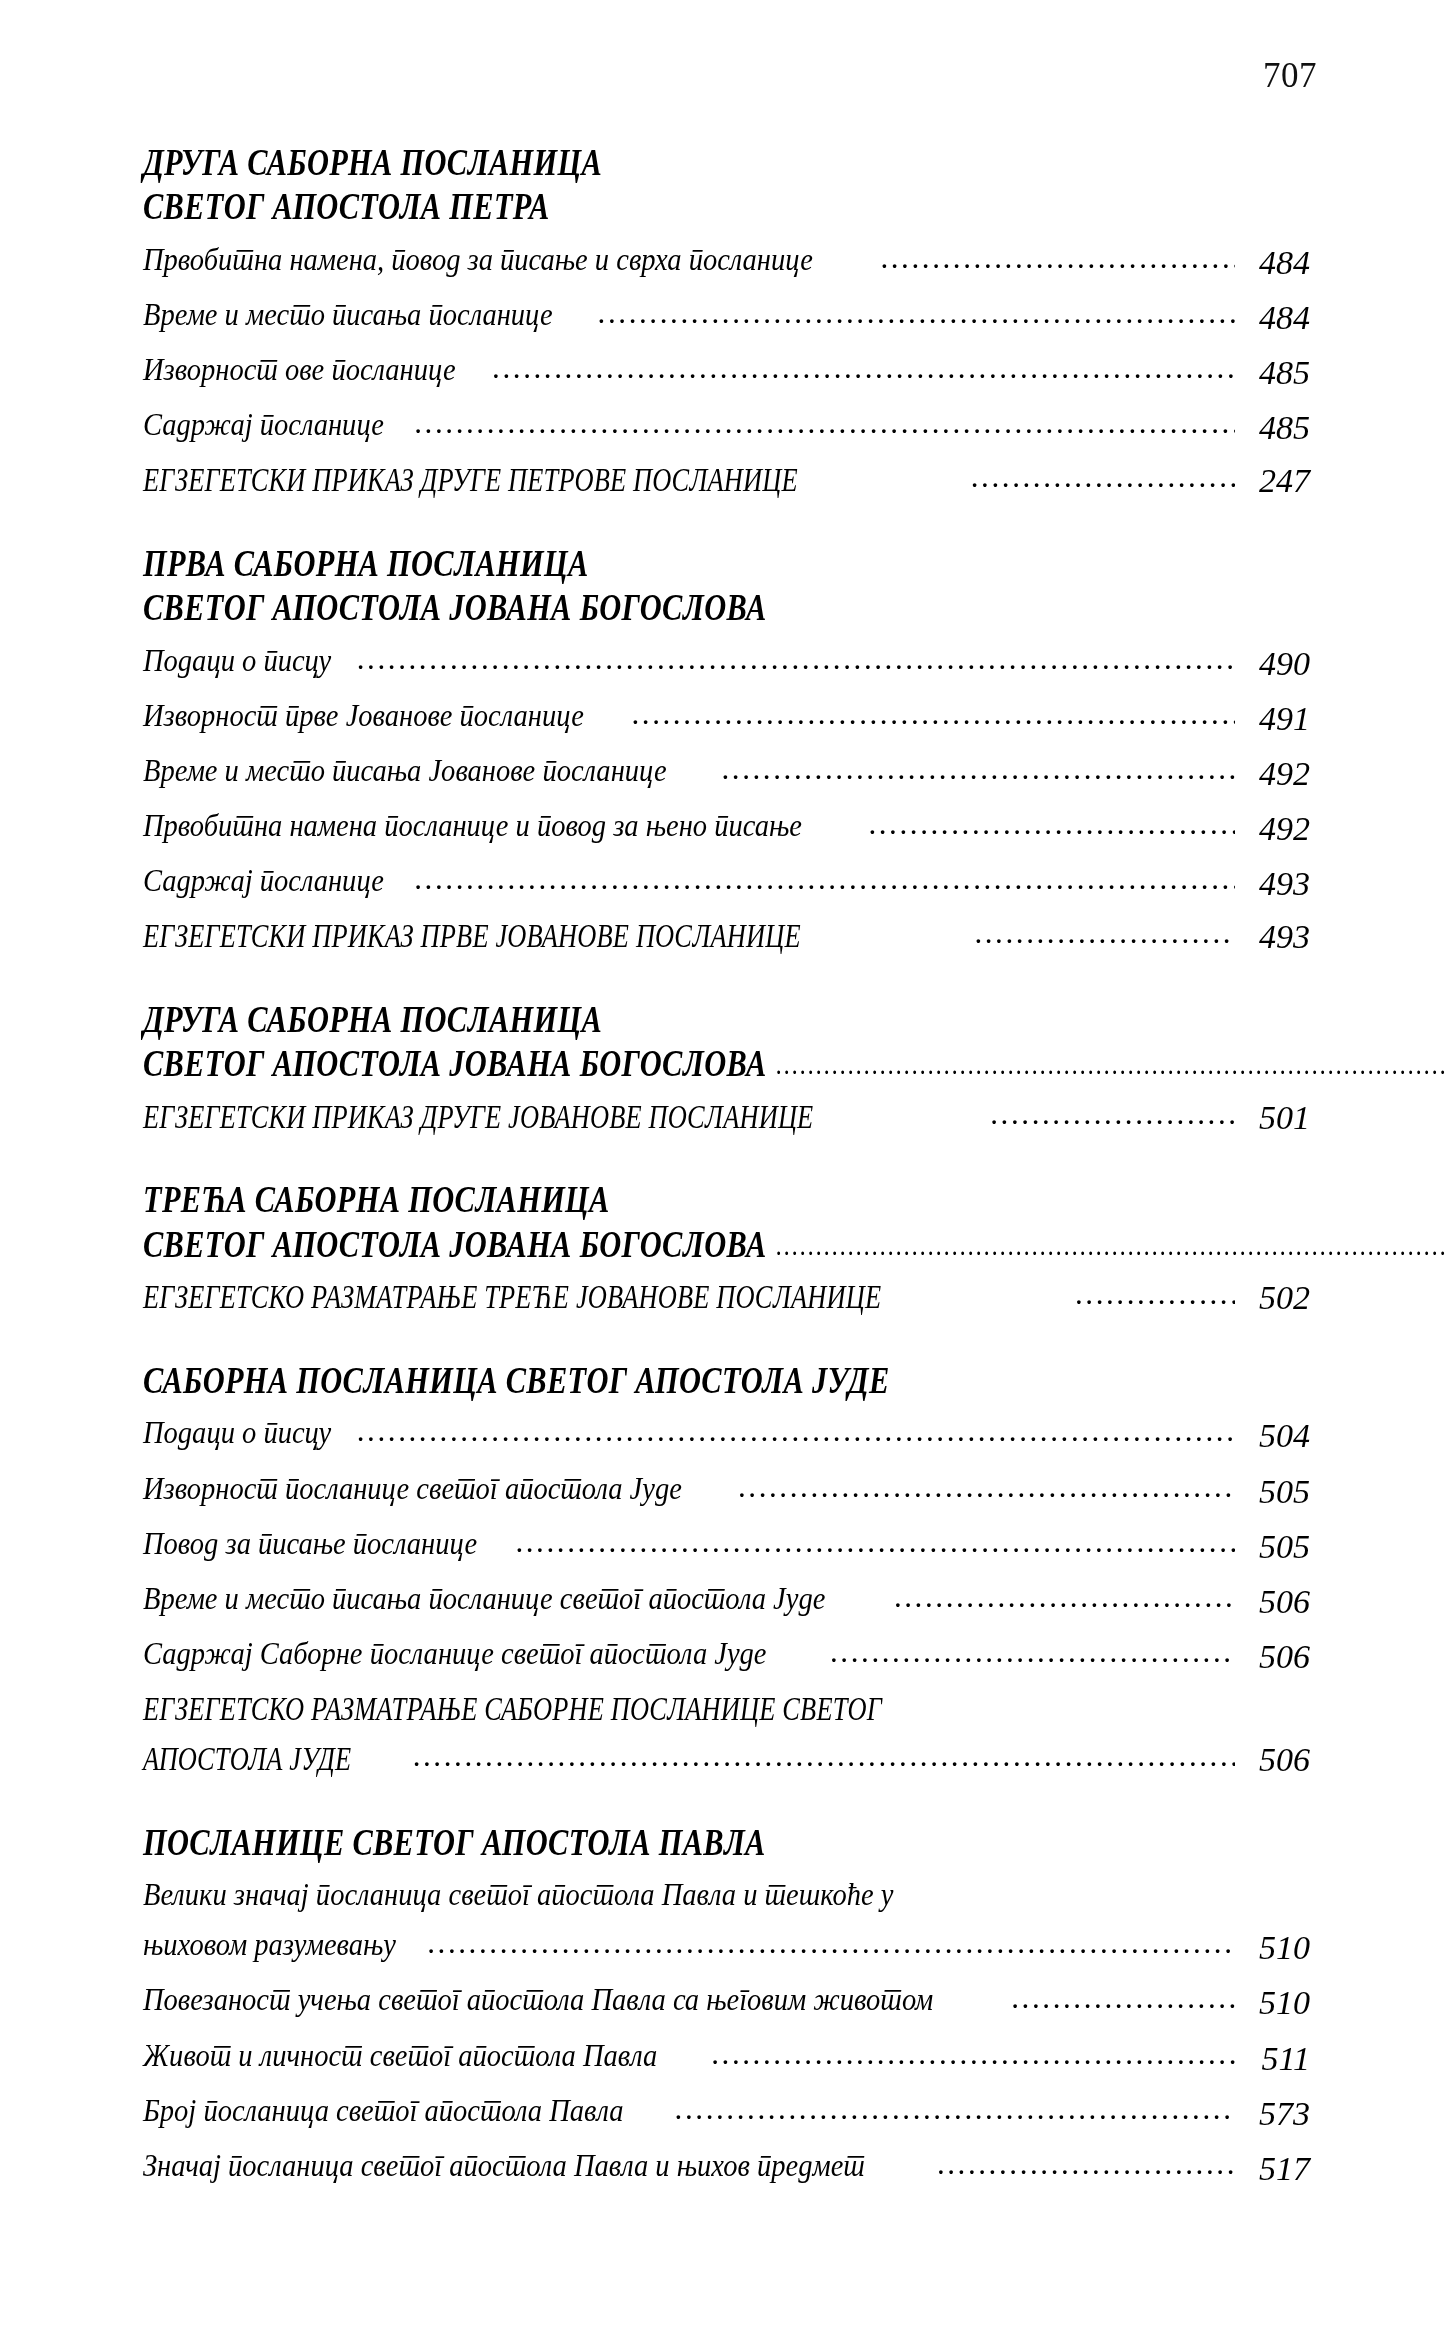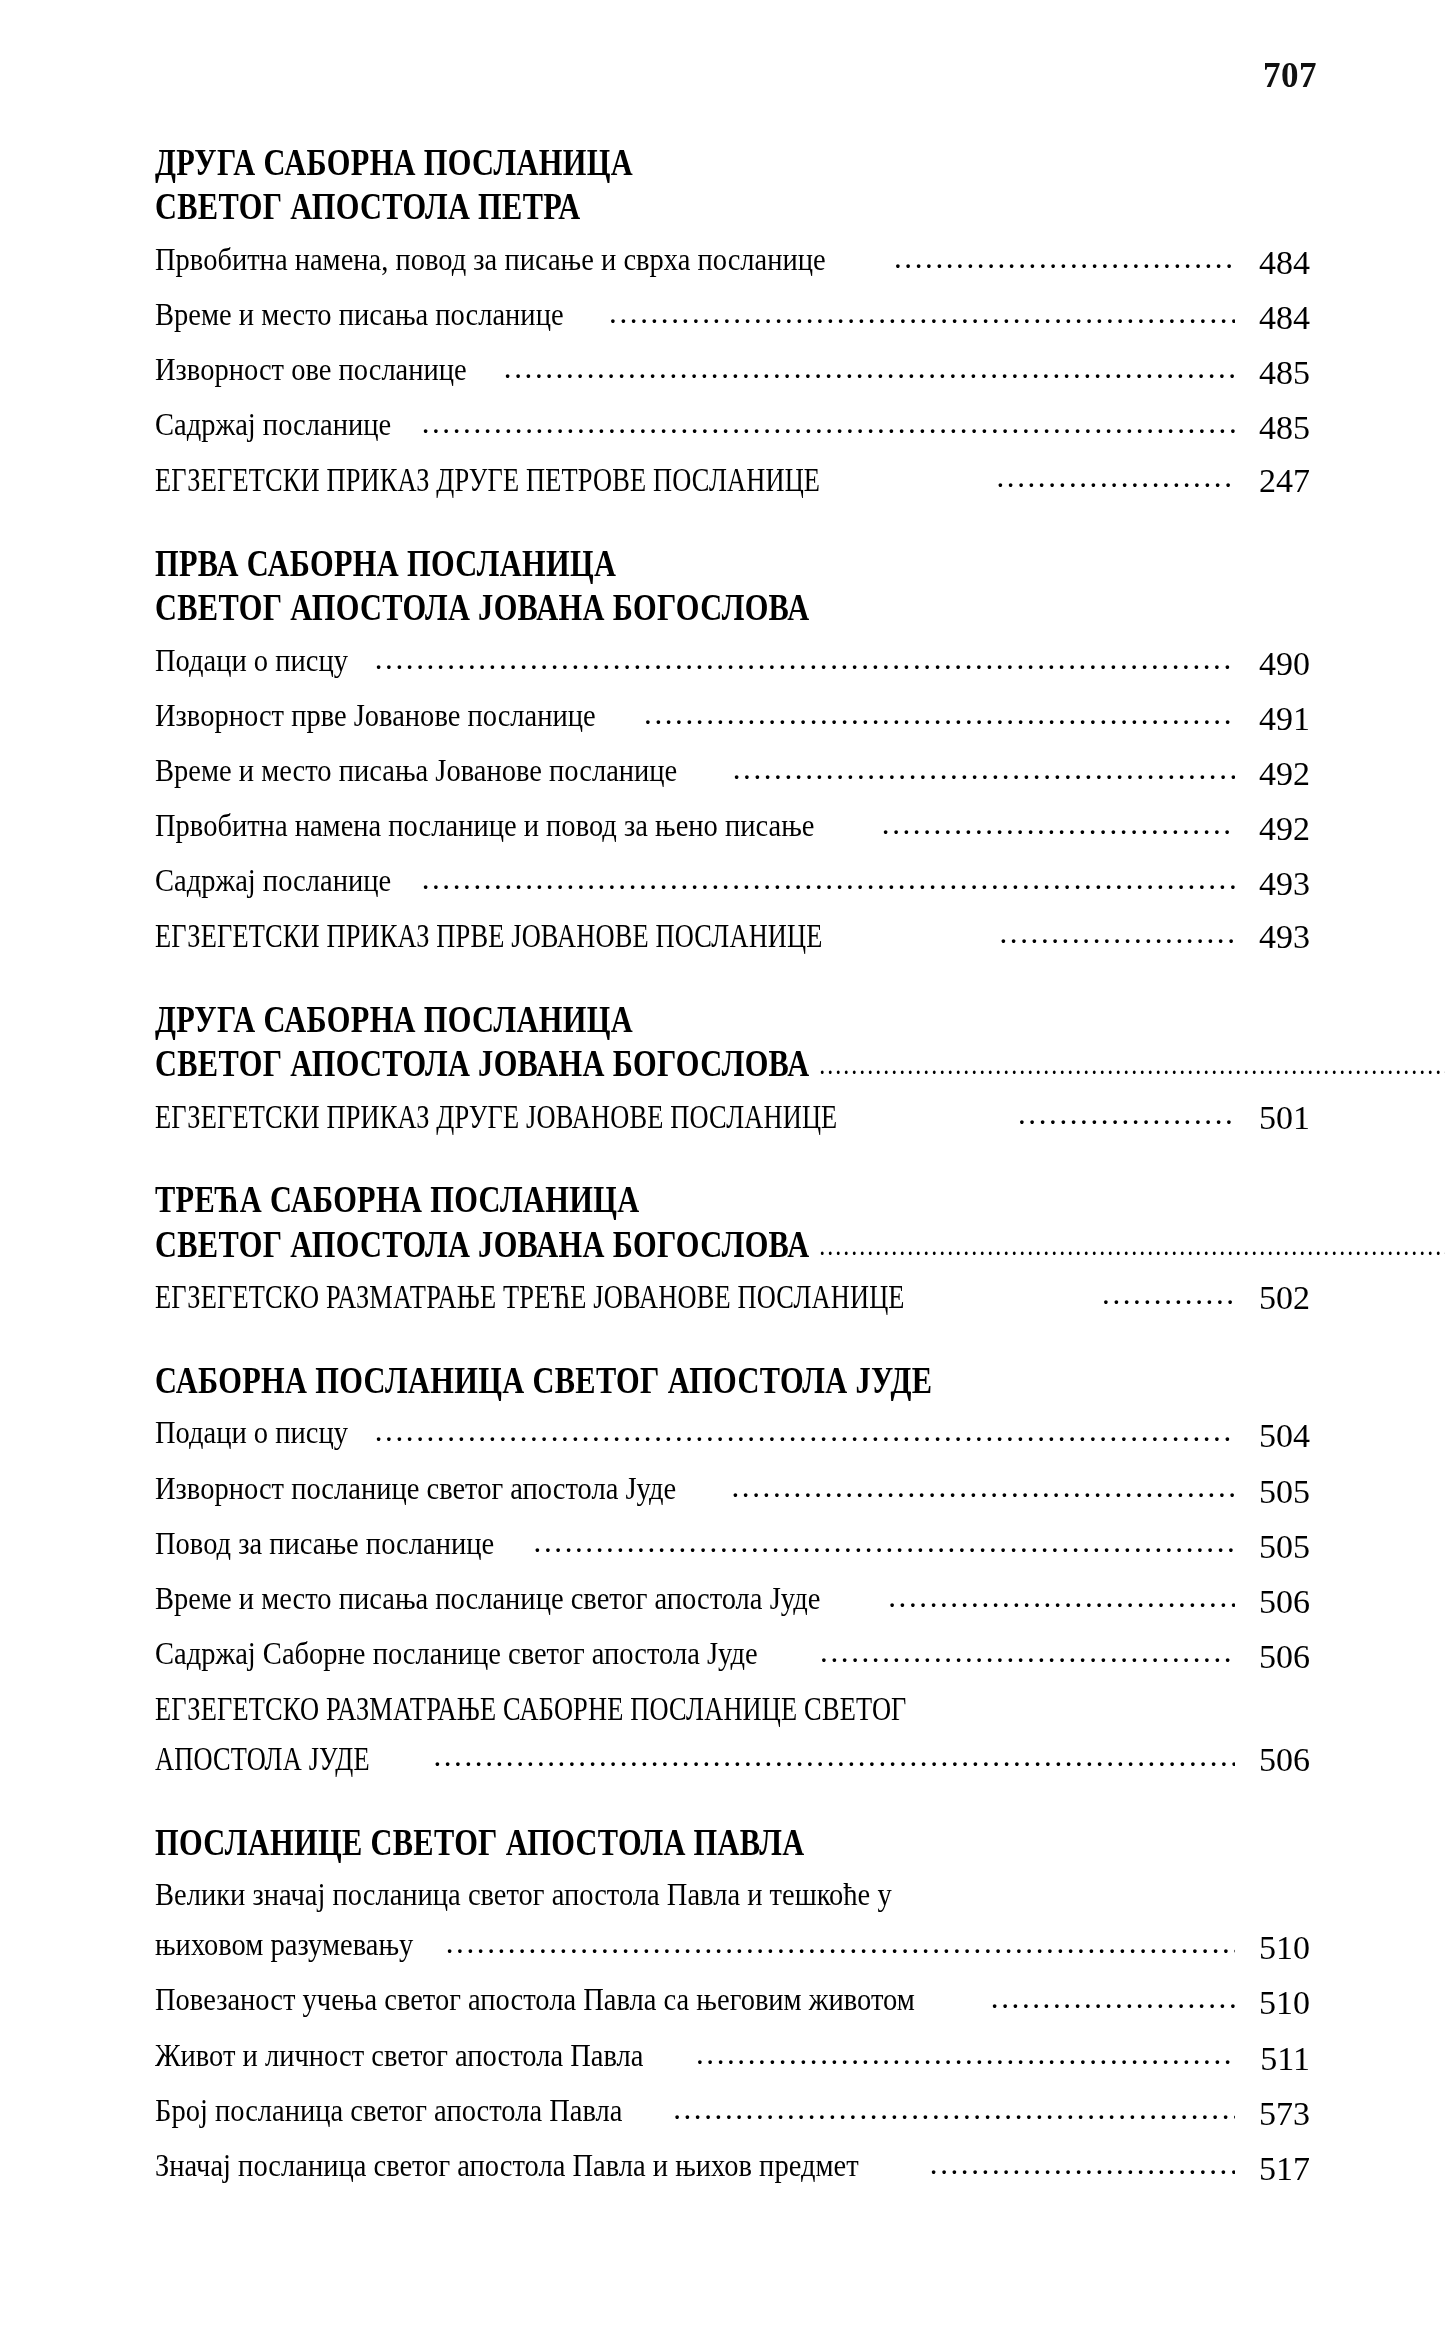--- a/index.html
+++ b/index.html
@@ -28,33 +28,33 @@
   
   .folio {
     position: absolute;
     top: 58px;
     right: 128px;
     font-family: "Liberation Serif", "DejaVu Serif", serif;
     font-size: 35px;
     line-height: 1;
     letter-spacing: 0.5px;
     color: #111111;
-    font-weight: bold;
   }
 
   .toc {
     position: absolute;
     top: 140px;
     left: 143px;
     width: 1167px;
   }
 
   
   .section {
-    margin: 0 0 8px 12px;
+    margin: 0 0 8px 0;
+    font-style: italic;
   }
   .section + .section {
     margin-top: 34px;
   }
 
   
   .sec-head {
     font-family: "Liberation Serif", "DejaVu Serif", serif;
     font-weight: bold;
     font-size: 38px;

